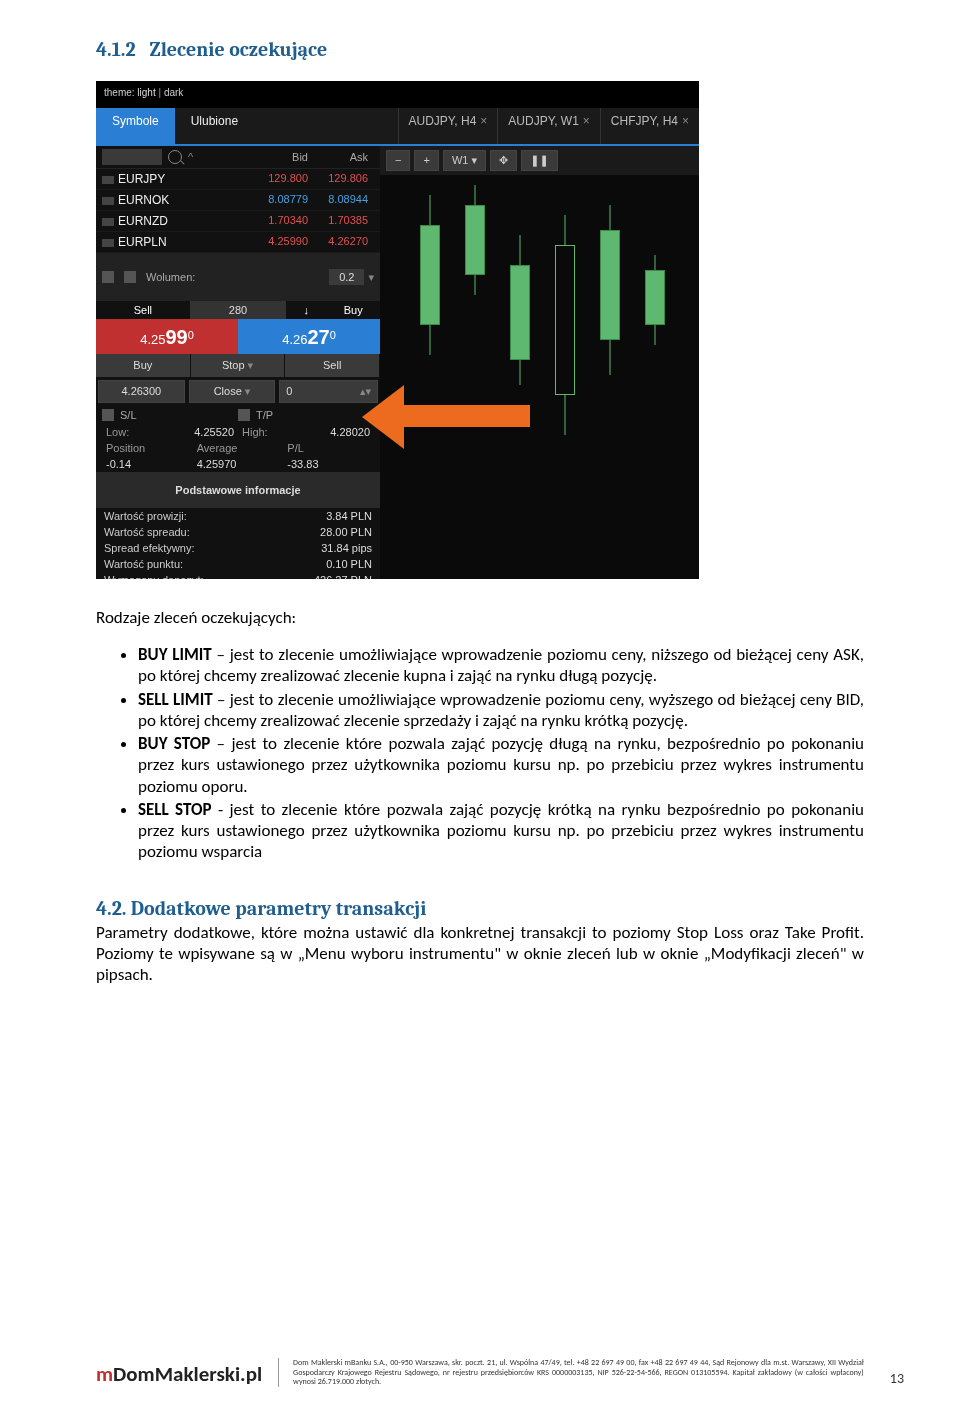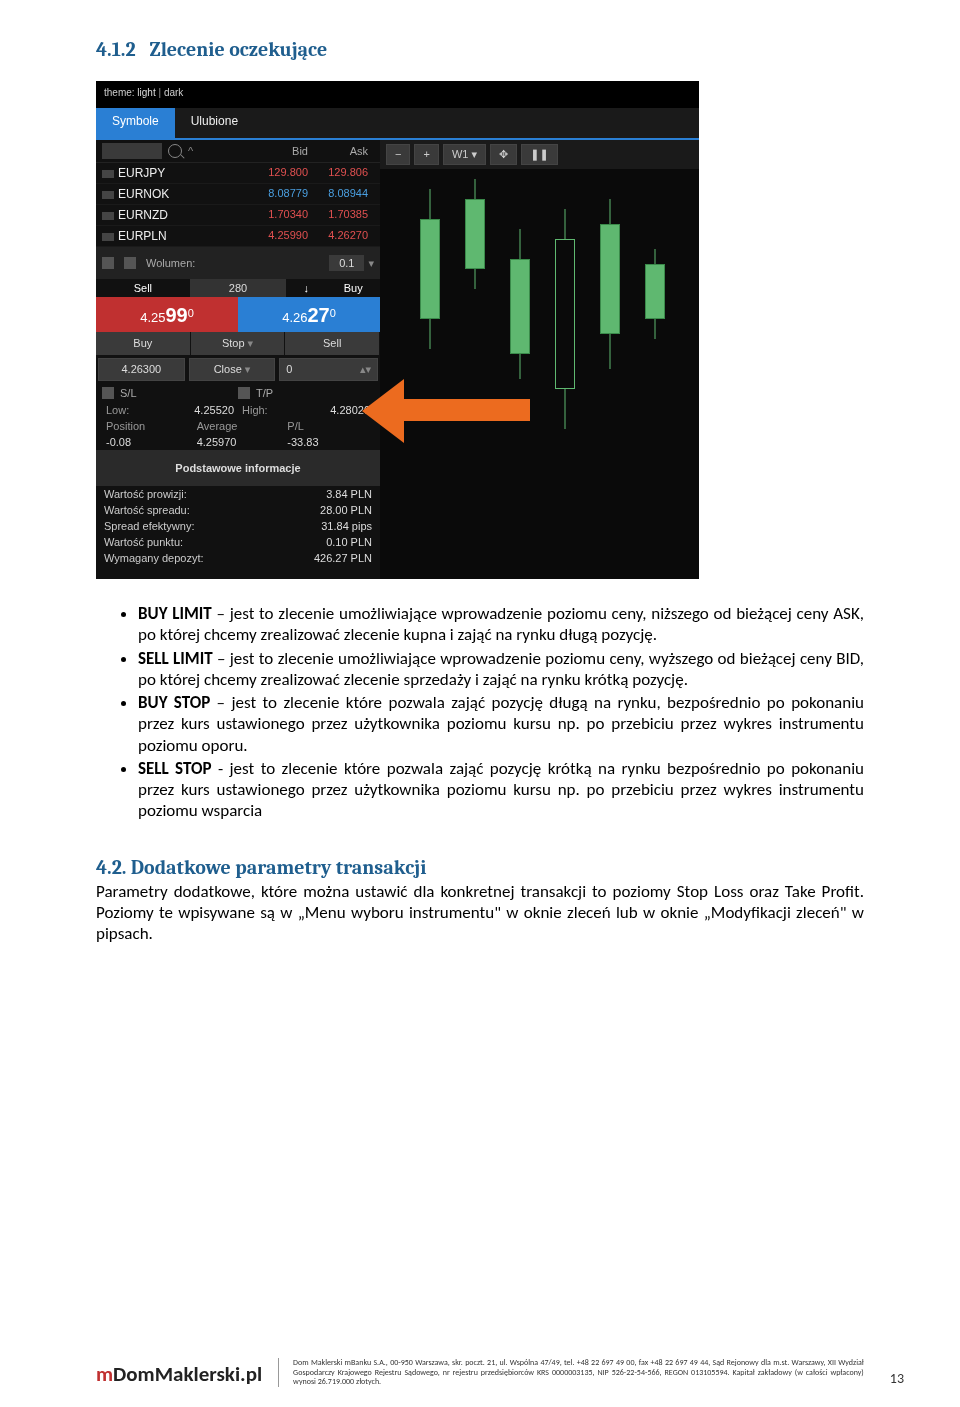--- a/index.html
+++ b/index.html
@@ -5,42 +5,42 @@
   * { box-sizing: border-box; margin: 0; padding: 0; }
   body { width: 960px; height: 1407px; font-family: Calibri, Arial, sans-serif; background: #fff; color: #000; position: relative; }
   .page { padding: 38px 96px 0 96px; }
   .sec-num { color: #1f5e8e; font-size: 20px; font-weight: bold; font-family: Cambria, serif; }
   .sec-title { color: #1f5e8e; font-size: 20px; font-weight: bold; font-family: Cambria, serif; margin-left: 14px; }
   .intro { font-size: 17px; margin-top: 4px; }
   .screenshot-wrap { margin: 20px 0 24px 0; }
   .dark-ui { width: 603px; height: 498px; background: #000; color: #ccc; font-family: Arial, sans-serif; font-size: 11px; position: relative; overflow: hidden; }
   .theme-row { padding: 6px 8px 10px 8px; font-size: 10px; color: #999; }
   .theme-row span { color: #ccc; }
-  .top-tabs { display: flex; height: 32px; background: #1a1a1a; border-bottom: 2px solid #2a7fd4; text-align: center; }
+  .top-tabs { display: flex; height: 38px; background: #1a1a1a; border-bottom: 2px solid #2a7fd4; text-align: center; }
   .top-tab-left { display: flex; }
   .top-tab-left .tab { padding: 6px 16px; color: #eee; font-size: 12px; }
   .top-tab-left .tab.active { background: #2a7fd4; color: #fff; }
   .top-tab-right { margin-left: auto; display: flex; }
   .top-tab-right .tab { padding: 6px 10px; color: #bbb; font-size: 12px; border-left: 1px solid #333; }
   .top-tab-right .tab span.x { color: #888; margin-left: 4px; }
   .body-cols { display: flex; height: calc(100% - 52px); }
   .left-col { width: 284px; background: #111; }
   .hdr-row { display: flex; align-items: center; padding: 3px 6px; border-bottom: 1px solid #222; }
   .hdr-row .search-icn { width: 14px; height: 14px; border: 1px solid #888; border-radius: 50%; margin-left: 6px; position: relative; }
   .hdr-row .search-icn::after { content: ''; position: absolute; width: 5px; height: 1px; background: #888; right: -4px; bottom: 0px; transform: rotate(45deg); }
   .hdr-row .spacer { flex: 1; }
   .hdr-row .col-hdr { width: 60px; text-align: right; color: #aaa; font-size: 11px; padding: 2px 6px; }
   .hdr-row .caret { color: #888; padding: 0 6px; }
   .sym-row { display: flex; padding: 3px 6px; border-bottom: 1px solid #1a1a1a; }
   .sym-row .sym { width: 80px; color: #eee; font-size: 12px; }
   .sym-row .flag { width: 12px; height: 8px; background: #444; margin-right: 4px; display: inline-block; vertical-align: middle; }
   .sym-row .bid, .sym-row .ask { width: 60px; text-align: right; font-size: 11px; padding-right: 6px; }
   .red { color: #e05050; }
   .blue { color: #4a9fe0; }
-  .vol-row { display: flex; align-items: center; padding: 8px 6px; background: #222; }
+  .vol-row { display: flex; align-items: center; padding: 16px 6px; background: #222; }
   .vol-row .sq { width: 12px; height: 12px; background: #555; margin-right: 10px; }
   .vol-row .lbl { color: #aaa; font-size: 11px; }
   .vol-row .val { margin-left: auto; background: #3a3a3a; padding: 2px 10px; font-size: 11px; color: #ddd; }
   .vol-row .drop { color: #888; margin-left: 4px; }
   .price-row { display: flex; }
   .price-half { width: 50%; padding: 4px 0 2px 0; text-align: center; }
   .price-half.sell { background: #c03030; }
   .price-half.buy { background: #2a7fd4; }
   .price-half .val { font-size: 13px; color: #fff; padding: 3px 0; }
   .price-half .val b { font-size: 20px; }
@@ -100,20 +100,25 @@
       <div class="theme-row">
         <span>theme:</span>
         <span style="color:#ddd">light</span> |
         <span>dark</span>
       </div>
       <div class="top-tabs">
         <div class="top-tab-left">
           <div class="tab active">Symbole</div>
           <div class="tab">Ulubione</div>
         </div>
+        <div class="top-tab-right">
+          <div class="tab"><span>AUDJPY, H4</span><span class="x">×</span></div>
+          <div class="tab"><span>AUDJPY, W1</span><span class="x">×</span></div>
+          <div class="tab"><span>CHFJPY, H4</span><span class="x">×</span></div>
+        </div>
       </div>
       <div class="body-cols">
         <div class="left-col">
           <div class="hdr-row">
             <div style="width:60px;height:16px;background:#3a3a3a"></div>
             <div class="search-icn"></div>
             <span class="caret">^</span>
             <div class="spacer"></div>
             <div class="col-hdr">Bid</div>
             <div class="col-hdr">Ask</div>
@@ -141,21 +146,21 @@
                 <span class="sym"><span class="flag"></span>EURPLN</span>
                 <span class="spacer" style="flex:1"></span>
                 <span class="bid red">4.25990</span>
                 <span class="ask red">4.26270</span>
               </div>
             </div>
           <div class="vol-row">
             <div class="sq"></div>
             <div class="sq"></div>
             <span class="lbl">Wolumen:</span>
-            <span class="val">0.1</span>
+            <span class="val">0.2</span>
             <span class="drop">▾</span>
           </div>
           <div style="display:flex;background:#111">
             <div style="width:33%;text-align:center;padding:3px 0;color:#fff;font-size:11px">Sell</div>
             <div style="width:34%;text-align:center;padding:3px 0;color:#ddd;font-size:11px;background:#333">280</div>
             <div style="width:33%;text-align:center;padding:3px 0;color:#fff;font-size:11px;display:flex;justify-content:space-around">
                 <span>↓</span>
                 <span>Buy</span>
               </div>
           </div>
@@ -206,21 +211,21 @@
               </div>
             <div>
                 <span class="lbl">Average</span>
               </div>
             <div>
                 <span class="lbl">P/L</span>
               </div>
           </div>
           <div class="info-row">
             <div>
-                <span class="val">-0.08</span>
+                <span class="val">-0.14</span>
               </div>
             <div>
                 <span class="val">4.25970</span>
               </div>
             <div>
                 <span class="val">-33.83</span>
               </div>
           </div>
           <div class="section-hdr">Podstawowe informacje</div>
           <div id="kv-rows">
@@ -282,20 +287,21 @@
             <div class="arrow">
               <div class="arrow-head"></div>
               <div class="arrow-line"></div>
             </div>
           </div>
         </div>
       </div>
     </div>
   </div>
 
+  <div class="rodzaje">Rodzaje zleceń oczekujących:</div>
   <ul class="bullets" id="bullets">
       <li><b>BUY LIMIT</b> – jest to zlecenie umożliwiające wprowadzenie poziomu ceny, niższego od bieżącej ceny ASK, po której chcemy zrealizować zlecenie kupna i zająć na rynku długą pozycję.</li>
       <li><b>SELL LIMIT</b> – jest to zlecenie umożliwiające wprowadzenie poziomu ceny, wyższego od bieżącej ceny BID, po której chcemy zrealizować zlecenie sprzedaży i zająć na rynku krótką pozycję.</li>
       <li><b>BUY STOP</b> – jest to zlecenie które pozwala zająć pozycję długą na rynku, bezpośrednio po pokonaniu przez kurs ustawionego przez użytkownika poziomu kursu np. po przebiciu przez wykres instrumentu poziomu oporu.</li>
       <li><b>SELL STOP</b> - jest to zlecenie które pozwala zająć pozycję krótką na rynku bezpośrednio po pokonaniu przez kurs ustawionego przez użytkownika poziomu kursu np. po przebiciu przez wykres instrumentu poziomu wsparcia</li>
     </ul>
 
   <div class="sec42-wrap">
     <div class="sec42-hdr">
       <span>4.2.</span>

